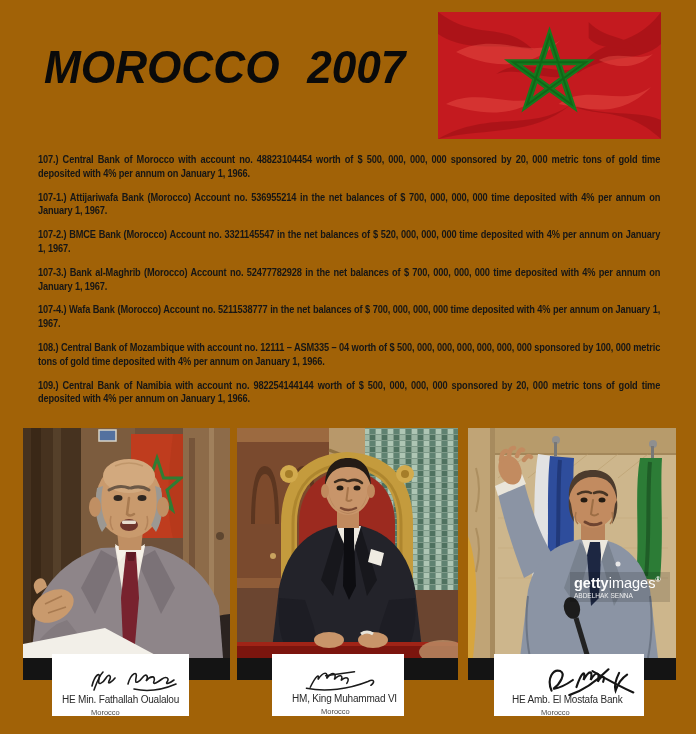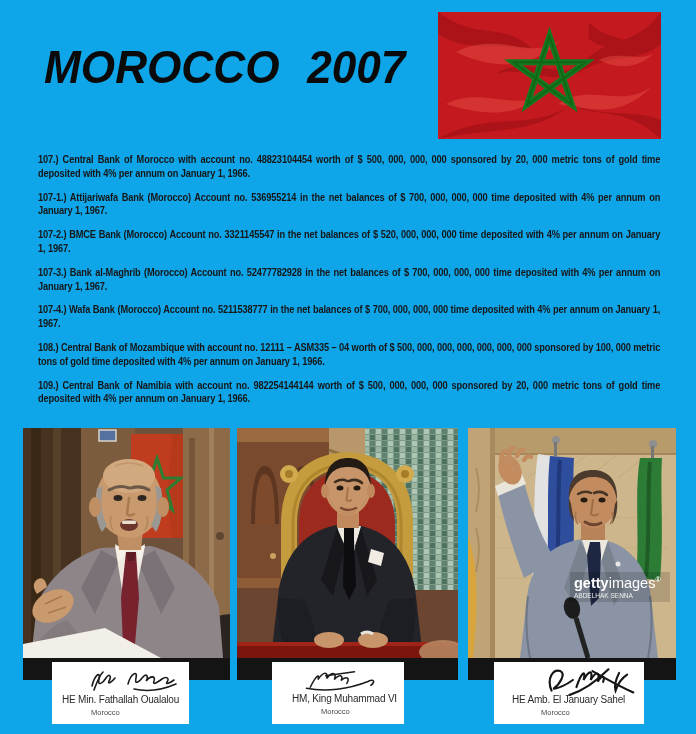--- a/index.html
+++ b/index.html
@@ -1,17 +1,17 @@
 <!DOCTYPE html>
 <html><head>
 <meta charset="utf-8">
 <style>
   html,body{margin:0;padding:0;background:#ffffff;}
   .page{
-    position:relative;width:696px;height:734px;background:#0ea5e9;
+    position:relative;width:696px;height:734px;background:#a16207;
     font-family:"Liberation Sans",sans-serif;overflow:hidden;color:#141414;
   }
   .title{
     position:absolute;left:44px;top:40px;margin:0;
     font-size:46px;font-weight:bold;font-style:italic;color:#0a0a0a;
     letter-spacing:0px;word-spacing:16px;white-space:nowrap;
     transform:scaleX(0.96);transform-origin:left top;
   }
   .flag{position:absolute;left:438px;top:12px;width:223px;height:127px;}
   .flag svg{display:block;width:100%;height:100%;}
@@ -20,22 +20,22 @@
     transform:scaleX(0.88);transform-origin:left top;
   }
   .text-block p{
     margin:0 0 10px 0;font-size:10.5px;line-height:13.8px;font-weight:bold;
     text-align:justify;letter-spacing:-0.15px;color:#161616;
   }
   figure.photo{position:absolute;top:428px;margin:0;padding:0;}
   .photo .art{display:block;width:100%;height:230px;}
   .photo-bar{height:22px;background:#141414;}
   .caption{
-    position:absolute;top:234px;background:#ffffff;height:62px;
-    box-sizing:border-box;padding-top:6px;
+    position:absolute;top:226px;background:#ffffff;height:62px;
+    box-sizing:border-box;padding-top:14px;
   }
   .sig{display:block;}
   .cap-name{font-size:10px;line-height:12px;color:#2a2a2a;letter-spacing:-0.2px;white-space:nowrap;}
   .cap-country{font-size:7.5px;line-height:9px;color:#4a4a4a;margin-top:2px;margin-left:29px;}
   svg text{font-family:"Liberation Sans",sans-serif;}
 </style>
 </head>
 <body>
 
 <div class="page">
@@ -290,18 +290,18 @@
     <figcaption class="caption" style="left:26px;width:150px;padding-left:18px;">
       <svg class="sig" viewBox="0 0 130 36" style="width:124px;height:32px;margin:-4px 0 -2px 14px;">
         <g fill="none" stroke="#151515" stroke-width="2.4" stroke-linecap="round">
           <path d="M24,30 C18,16 26,5 34,8 C40,11 34,22 26,28 C33,27 41,23 48,18"></path>
           <path d="M52,26 C58,8 63,6 60,18 C66,7 71,6 68,18 C74,8 79,8 76,20 C80,13 85,12 82,20"></path>
           <path d="M88,6 C76,18 60,30 44,35"></path>
           <path d="M70,8 C84,16 100,25 116,32"></path>
           <path d="M100,10 C96,18 94,24 96,30 C98,24 103,16 109,12"></path>
         </g>
       </svg>
-      <div class="cap-name">HE Amb. El January Sahel</div>
+      <div class="cap-name">HE Amb. El Mostafa Bank</div>
       <div class="cap-country">Morocco</div>
     </figcaption>
   </figure>
 
 </div>
 
 </body></html>

